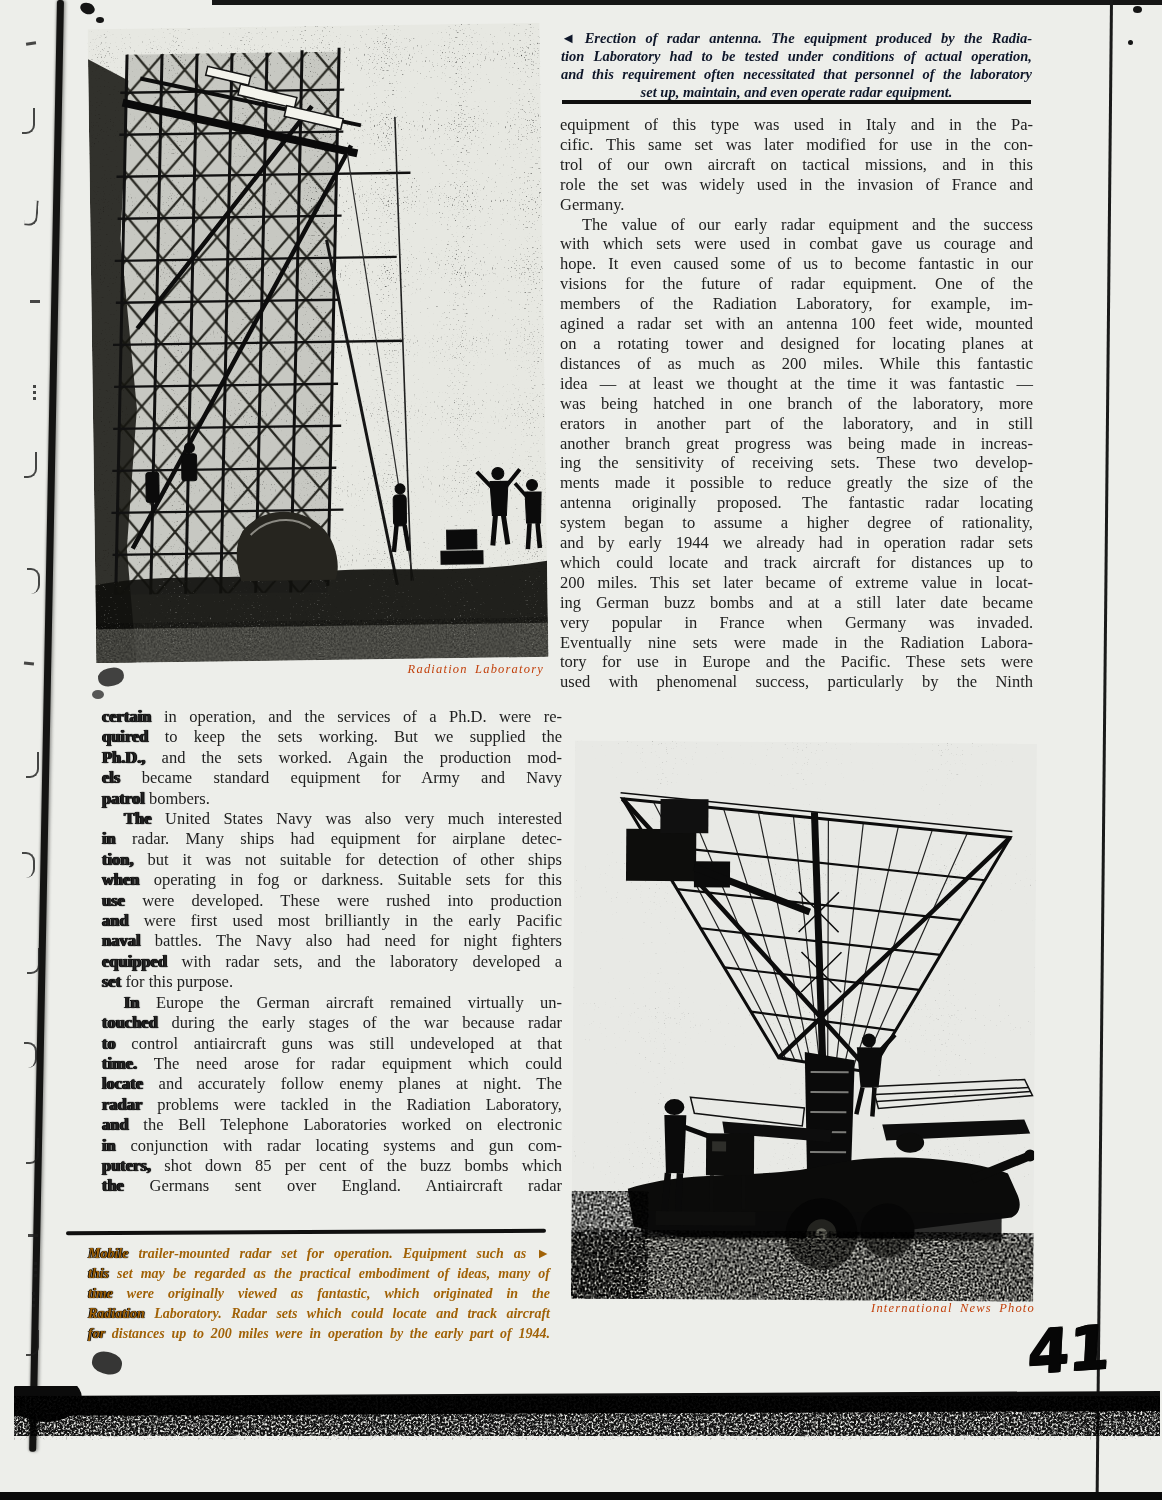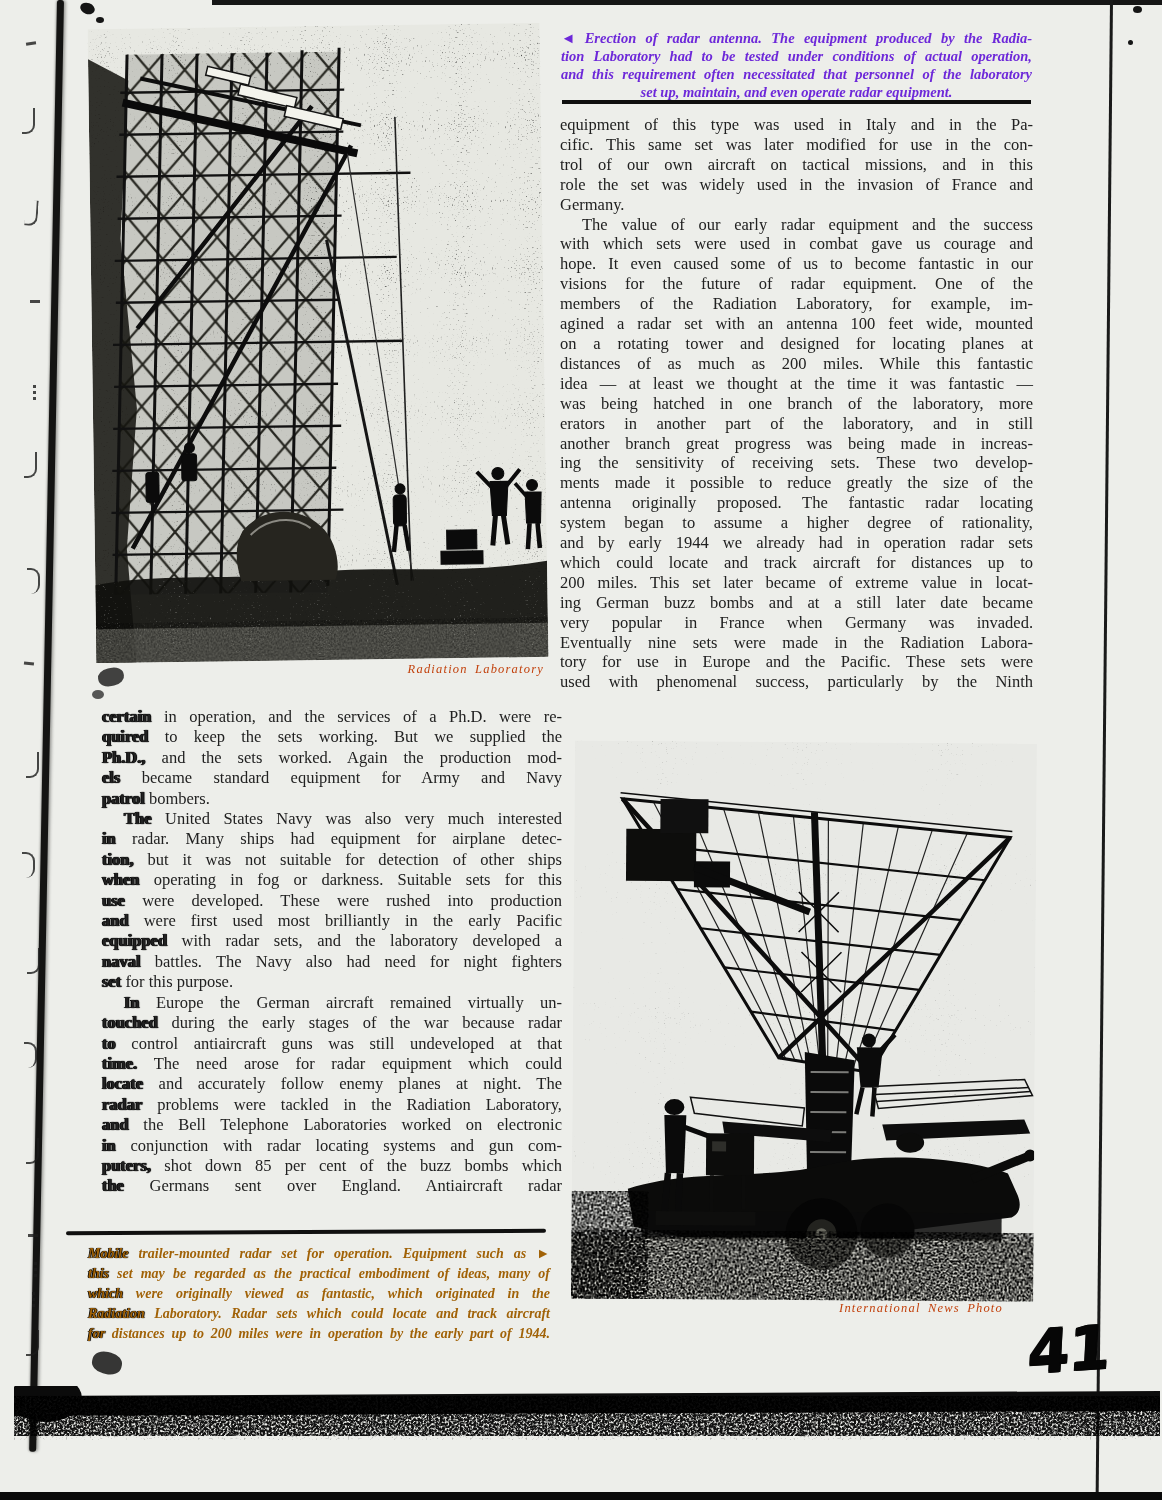--- a/index.html
+++ b/index.html
@@ -24,36 +24,36 @@
   .tick.t2{border-bottom:none;border-top:2.5px solid #1b1b1b;border-top-right-radius:9px;}
   .dash{position:absolute;width:10px;height:2.5px;background:#1b1b1b;opacity:.8;}
   .dots{position:absolute;width:3px;height:3px;background:#1b1b1b;
     box-shadow:0 6px 0 #1b1b1b,0 12px 0 #1b1b1b;opacity:.8;}
   
   .photo{position:absolute;}
   .photo svg{display:block;}
   
   .caption-top{
     position:absolute;left:561px;top:29px;width:471px;
-    font-size:14.5px;line-height:18px;font-style:italic;font-weight:600;color:#6d28d9;
+    font-size:14.5px;line-height:18px;font-style:italic;font-weight:600;color:#0f172a;
   }
   .rule-right{position:absolute;left:562px;top:100px;width:469px;height:3.5px;background:#0f0f0f;}
   .col{position:absolute;font-size:16.5px;color:#212121;}
   .col-right{left:560px;top:115px;width:473px;line-height:19.9px;}
   .col-left{left:86px;top:707px;width:460px;line-height:20.4px;margin-left:16px;}
   .rule-left{position:absolute;left:66px;top:1230px;width:480px;height:4px;background:#101010;
     transform:rotate(-0.3deg);border-radius:2px;}
   .caption-bottom{
     position:absolute;left:88px;top:1244px;width:462px;
     font-size:14px;line-height:20px;font-style:italic;font-weight:600;color:#a16207;
   }
   .credit{position:absolute;font-style:italic;font-size:12.5px;letter-spacing:1.2px;
     word-spacing:3px;color:#c2410c;text-align:right;}
   .credit-top{left:95px;width:449px;top:662px;}
-  .credit-bottom{left:658px;width:345px;top:1301px;}
+  .credit-bottom{left:690px;width:345px;top:1301px;}
   .page-num{
     position:absolute;left:1020px;top:1314px;width:96px;text-align:center;
     font-family:"DejaVu Sans", sans-serif;font-weight:bold;font-size:60px;color:#060606;
     transform:rotate(-4deg) skewX(-7deg);letter-spacing:-1px;
     text-shadow:1.6px 0 0 #060606,0 1.4px 0 #060606,1.6px 1.4px 0 #060606;
   }
   
   .line{text-align:justify;}
   .al-justify{text-align-last:justify;}
   .al-left{text-align-last:left;}
@@ -209,40 +209,40 @@
       <div class="line al-justify"><span class="smudge">quired</span> to keep the sets working. But we supplied the</div>
       <div class="line al-justify"><span class="smudge">Ph.D.,</span> and the sets worked. Again the production mod-</div>
       <div class="line al-justify"><span class="smudge">els</span> became standard equipment for Army and Navy</div>
       <div class="line al-left"><span class="smudge">patrol</span> bombers.</div>
       <div class="line al-justify ind"><span class="smudge">The</span> United States Navy was also very much interested</div>
       <div class="line al-justify"><span class="smudge">in</span> radar. Many ships had equipment for airplane detec-</div>
       <div class="line al-justify"><span class="smudge">tion,</span> but it was not suitable for detection of other ships</div>
       <div class="line al-justify"><span class="smudge">when</span> operating in fog or darkness. Suitable sets for this</div>
       <div class="line al-justify"><span class="smudge">use</span> were developed. These were rushed into production</div>
       <div class="line al-justify"><span class="smudge">and</span> were first used most brilliantly in the early Pacific</div>
+      <div class="line al-justify"><span class="smudge">naval</span> battles. The Navy also had need for night fighters</div>
       <div class="line al-justify"><span class="smudge">equipped</span> with radar sets, and the laboratory developed a</div>
-      <div class="line al-justify"><span class="smudge">naval</span> battles. The Navy also had need for night fighters</div>
       <div class="line al-left"><span class="smudge">set</span> for this purpose.</div>
       <div class="line al-justify ind"><span class="smudge">In</span> Europe the German aircraft remained virtually un-</div>
       <div class="line al-justify"><span class="smudge">touched</span> during the early stages of the war because radar</div>
       <div class="line al-justify"><span class="smudge">to</span> control antiaircraft guns was still undeveloped at that</div>
       <div class="line al-justify"><span class="smudge">time.</span> The need arose for radar equipment which could</div>
       <div class="line al-justify"><span class="smudge">locate</span> and accurately follow enemy planes at night. The</div>
       <div class="line al-justify"><span class="smudge">radar</span> problems were tackled in the Radiation Laboratory,</div>
       <div class="line al-justify"><span class="smudge">and</span> the Bell Telephone Laboratories worked on electronic</div>
       <div class="line al-justify"><span class="smudge">in</span> conjunction with radar locating systems and gun com-</div>
       <div class="line al-justify"><span class="smudge">puters,</span> shot down 85 per cent of the buzz bombs which</div>
       <div class="line al-justify"><span class="smudge">the</span> Germans sent over England. Antiaircraft radar</div>
     </div>
   <div class="rule-left"></div>
 
   <div class="caption-bottom">
       <div class="line al-justify"><span class="smudge">Mobile</span> trailer-mounted radar set for operation. Equipment such as  ►</div>
       <div class="line al-justify"><span class="smudge">this</span> set may be regarded as the practical embodiment of ideas, many of</div>
-      <div class="line al-justify"><span class="smudge">which</span> were originally viewed as fantastic, which originated in the</div>
+      <div class="line al-justify"><span class="smudge">time</span> were originally viewed as fantastic, which originated in the</div>
       <div class="line al-justify"><span class="smudge">Radiation</span> Laboratory. Radar sets which could locate and track aircraft</div>
       <div class="line al-justify"><span class="smudge">for</span> distances up to 200 miles were in operation by the early part of 1944.</div>
     </div>
   <div class="blob" style="left:92px;top:1352px;width:30px;height:22px;border-radius:45%;opacity:.85;transform:rotate(14deg);"></div>
 
   <div class="photo" style="left:573px;top:742px;width:462px;height:558px;transform:rotate(0.4deg);">
     <svg width="462" height="558" viewBox="0 0 462 558" xmlns="http://www.w3.org/2000/svg">
       <defs>
         <filter id="f2s">
             <feTurbulence type="fractalNoise" baseFrequency="0.8" numOctaves="2" seed="21"></feTurbulence>

